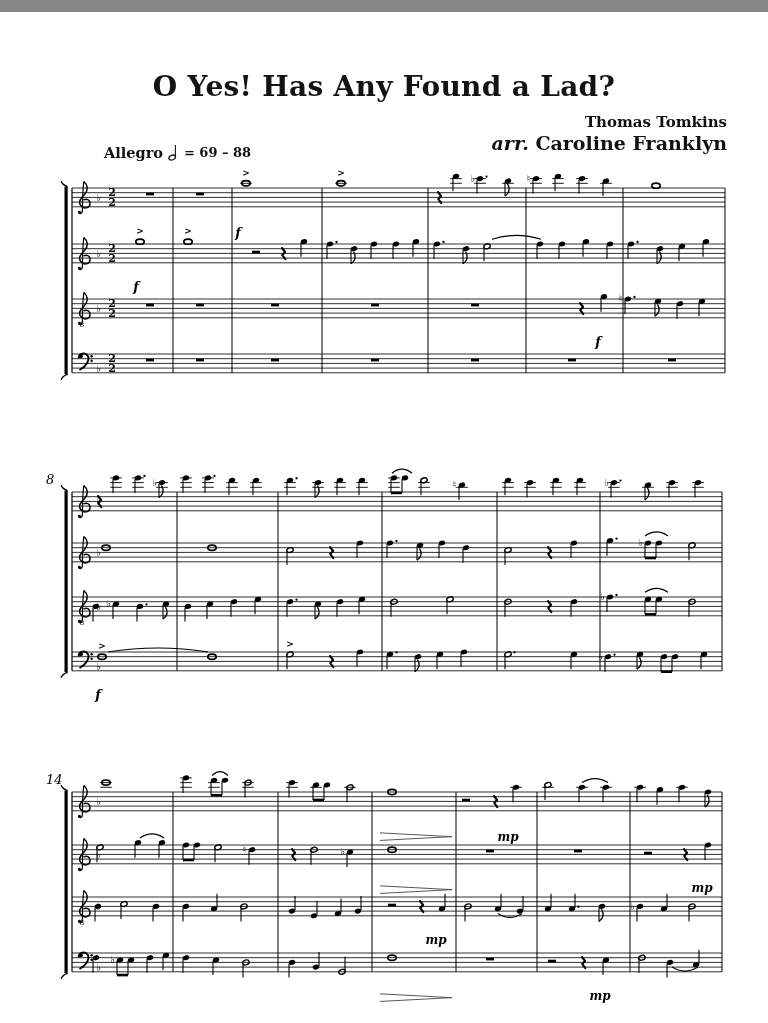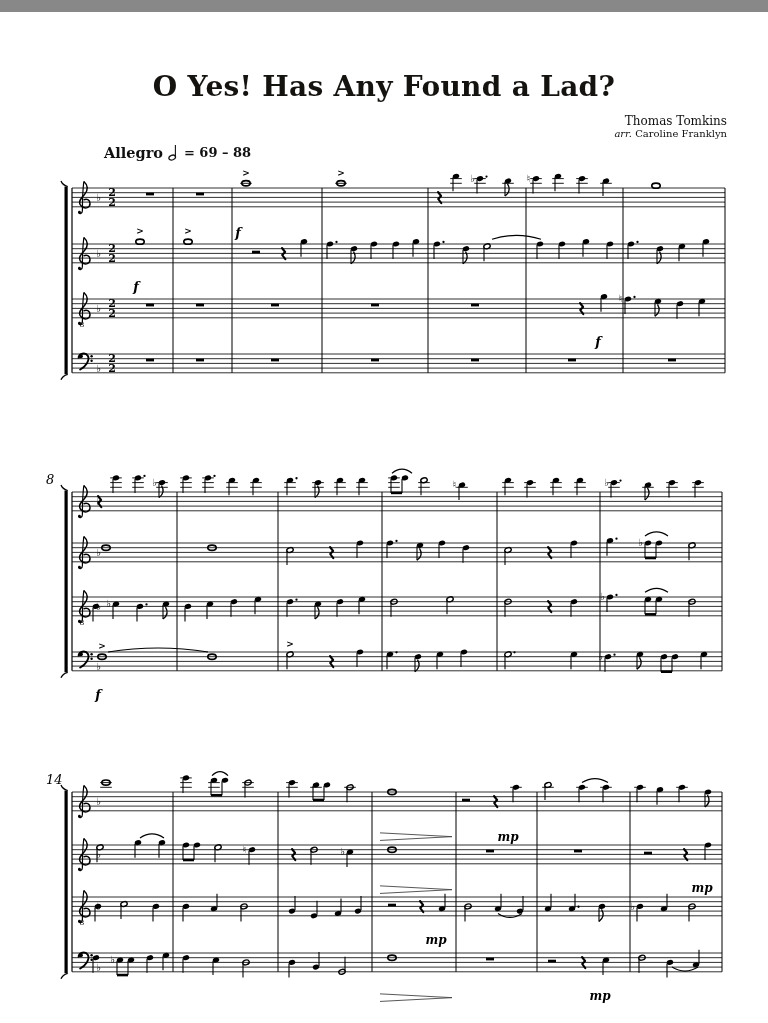--- a/index.html
+++ b/index.html
@@ -7,22 +7,22 @@
     position:relative;width:768px;height:1023px;background:#ffffff;
     font-family:"DejaVu Serif", serif;color:#111;overflow:hidden;margin:12px auto;
   }
   .title{
     position:absolute;top:58px;left:0;width:100%;text-align:center;
     font-size:28px;font-weight:700;letter-spacing:0.3px;color:#151310;
   }
   .composer-block{
     position:absolute;top:102px;right:41px;text-align:right;line-height:1.18;
   }
-  .composer-name{font-size:12px;font-weight:400;}
-  .arranger-line{font-size:10px;}
+  .composer-name{font-size:15px;font-weight:700;}
+  .arranger-line{font-size:19px;font-weight:bold;}
   .arranger-line .it{font-style:italic;}
   .tempo{
     position:absolute;top:131px;left:104px;display:flex;align-items:center;gap:5px;
     font-size:14px;
   }
   .tempo-word{font-weight:700;font-size:14.5px;}
   .tempo-eq{font-size:13px;font-weight:bold;}
   #score-svg{position:absolute;left:0;top:0;}
 </style>
 </head>

